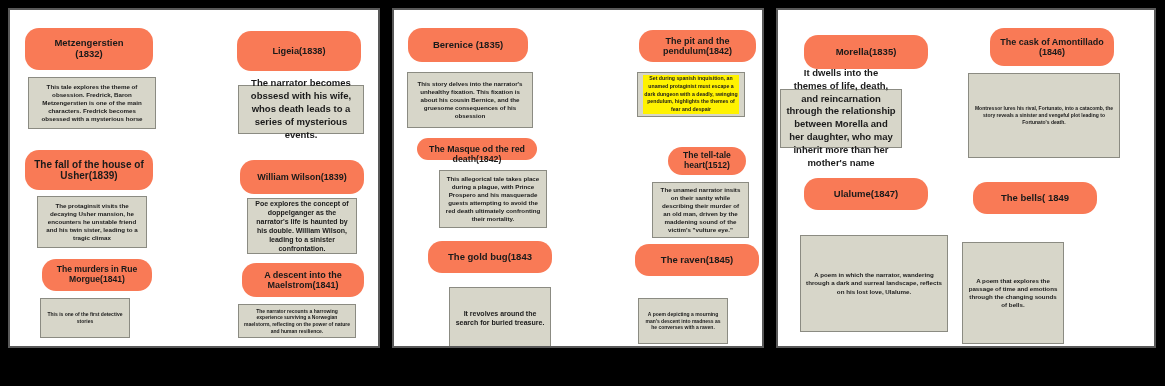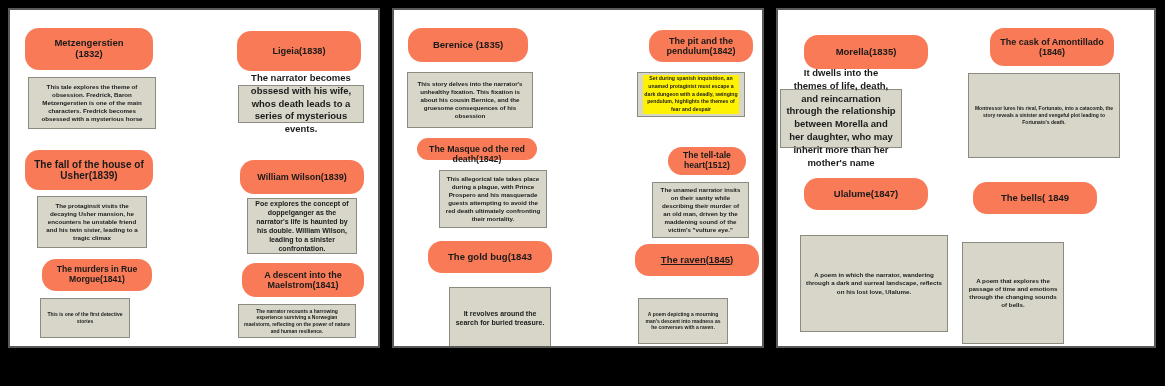--- a/index.html
+++ b/index.html
@@ -93,21 +93,21 @@
     </div>
 
     <div class="node note tiny" style="left:30px; top:288px; width:90px; height:40px;">
       <span class="ntxt">This is one of the first detective stories</span>
     </div>
 
     <div class="node pill" style="left:227px; top:21px; width:124px; height:40px; font-size:9.2px;">
       <span class="ptxt">Ligeia(1838)</span>
     </div>
 
-    <div class="node note big" style="left:228px; top:75px; width:126px; height:38px;">
+    <div class="node note big" style="left:228px; top:75px; width:126px; height:49px;">
       <span class="ntxt">The narrator becomes obssesd with his wife, whos death leads to a series of mysterious events.</span>
     </div>
 
     <div class="node pill" style="left:230px; top:150px; width:124px; height:34px; font-size:9px;">
       <span class="ptxt">William Wilson(1839)</span>
     </div>
 
     <div class="node note mid" style="left:237px; top:188px; width:110px; height:56px;">
       <span class="ntxt">Poe explores the concept of doppelganger as the narrator's life is haunted by his double. William Wilson, leading to a sinister confrontation.</span>
     </div>
@@ -140,37 +140,37 @@
     </div>
 
     <div class="node pill" style="left:34px; top:231px; width:124px; height:32px; font-size:9.5px;">
       <span class="ptxt">The gold bug(1843</span>
     </div>
 
     <div class="node note mid" style="left:55px; top:277px; width:102px; height:62px;">
       <span class="ntxt">It revolves around the search for buried treasure.</span>
     </div>
 
-    <div class="node pill" style="left:255px; top:20px; width:104px; height:32px; font-size:9px;">
+    <div class="node pill" style="left:245px; top:20px; width:117px; height:32px; font-size:9px;">
       <span class="ptxt">The pit and the pendulum(1842)</span>
     </div>
 
     <div class="node note hl" style="left:243px; top:62px; width:108px; height:45px;">
       <span class="ntxt">Set during spanish inquisition, an unamed protaginist must escape a dark dungeon with a deadly, swinging pendulum, highlights the themes of fear and despair</span>
     </div>
 
     <div class="node pill" style="left:274px; top:137px; width:78px; height:28px; font-size:8.6px;">
       <span class="ptxt">The tell-tale heart(1512)</span>
     </div>
 
     <div class="node note small" style="left:258px; top:172px; width:97px; height:56px;">
       <span class="ntxt">The unamed narrator insits on their sanity while describing their murder of an old man, driven by the maddening sound of the victim's "vulture eye."</span>
     </div>
 
-    <div class="node pill" style="left:241px; top:234px; width:124px; height:32px; font-size:9.5px;text-decoration:underline;">
+    <div class="node pill" style="left:241px; top:234px; width:124px; height:32px; font-size:9.5px;">
       <span class="ptxt">The raven(1845)</span>
     </div>
 
     <div class="node note tiny" style="left:244px; top:288px; width:90px; height:46px;">
       <span class="ntxt">A poem depicting a mourning man's descent into madness as he converses with a raven.</span>
     </div>
   </div>
 
   <div class="panel" id="panel-3">
 

